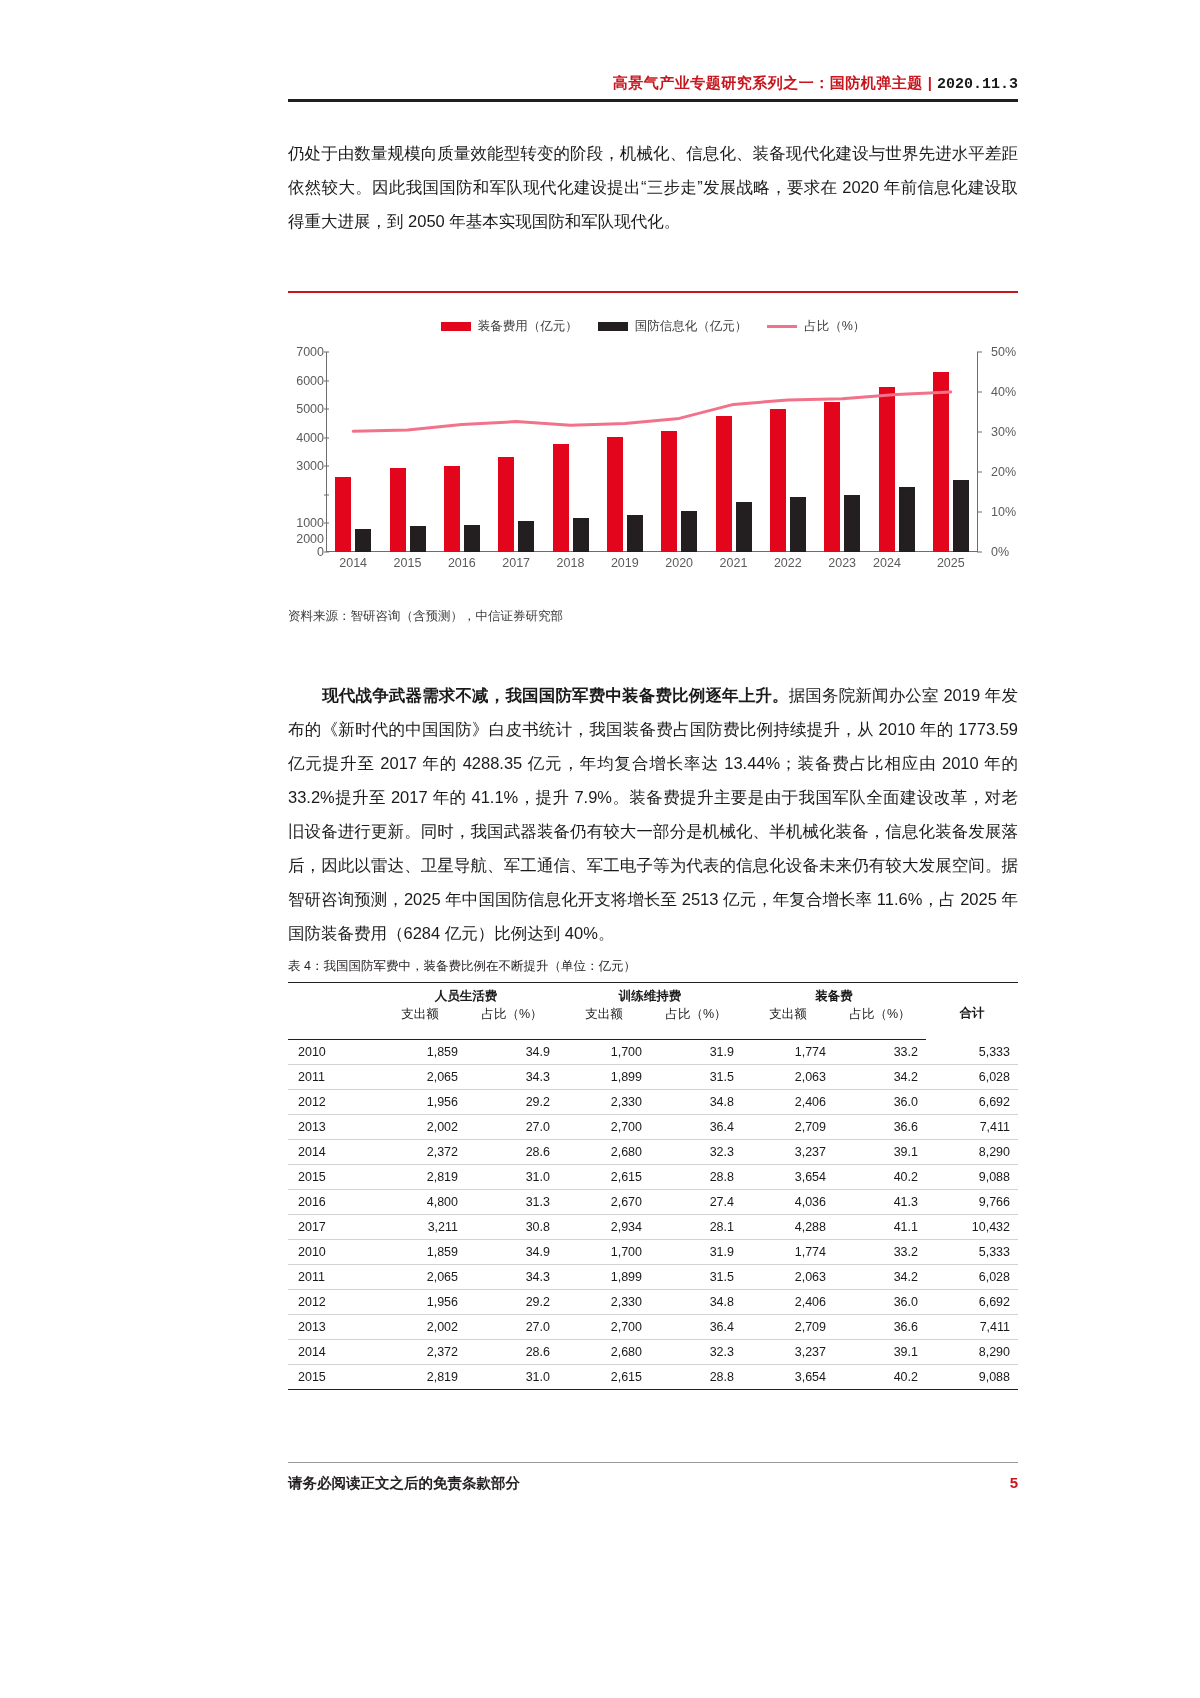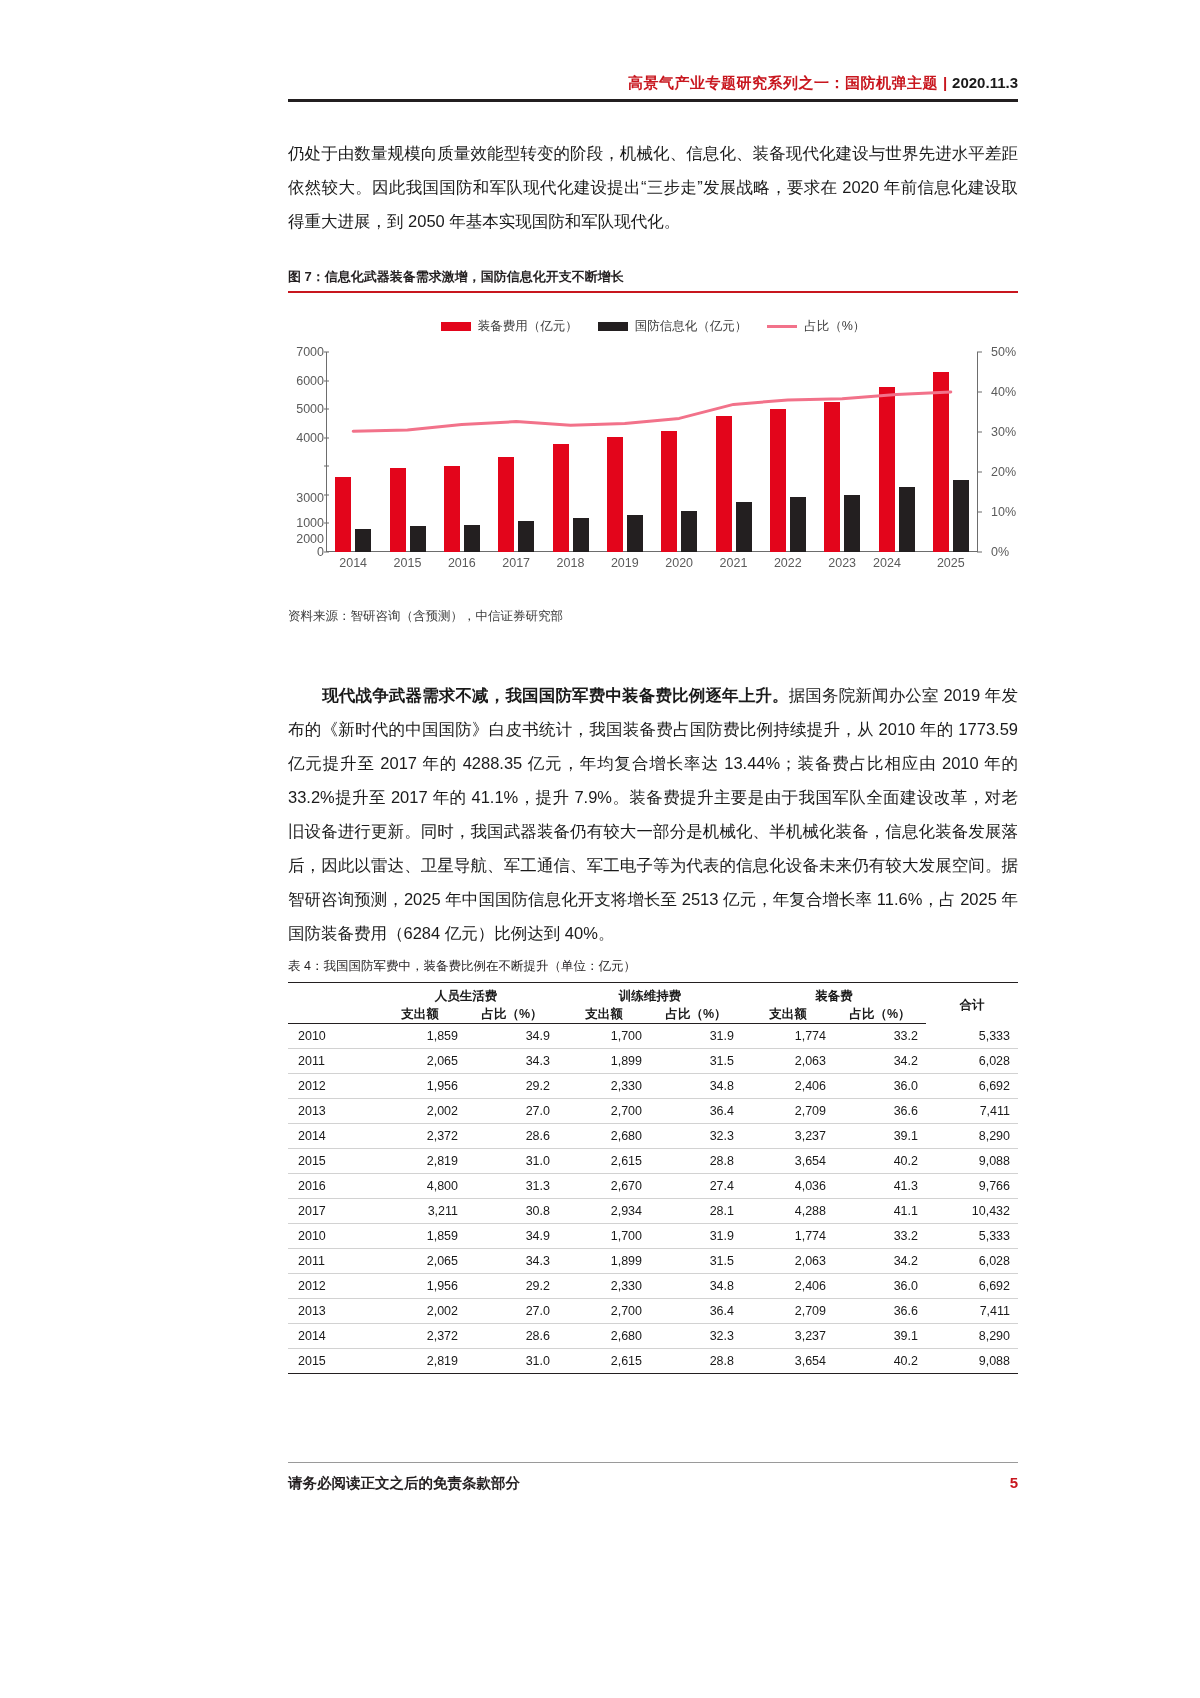--- a/index.html
+++ b/index.html
@@ -18,21 +18,21 @@
   
   .header {
     position:absolute; left:288px; top:74px; width:730px;
     text-align:right;
   }
   .header-title {
     font-size:15px; font-weight:bold; color:#c8161e;
     letter-spacing:.5px; display:inline;
   }
   .header-sep { color:#c8161e; font-weight:bold; margin:0 5px; font-size:15px;}
-  .header-date { font-size:15px; font-weight:bold; color:#1a1a1a; }
+  .header-date { font-size:15px; font-weight:bold; color:#1a1a1a;font-family:Liberation Mono, monospace; }
   .header-rule {
     position:absolute; left:288px; top:99px; width:730px; height:3px;
     background:#231f20;
   }
 
   
   .para {
     position:absolute; left:288px; width:730px;
     font-size:16.5px; line-height:34px; color:#1a1a1a;
     text-align:justify; text-justify:inter-ideograph;
@@ -127,22 +127,22 @@
     position:absolute; left:288px; top:982px; width:730px;
     border-collapse:collapse; font-size:12.5px; color:#1a1a1a;
   }
   table.data th, table.data td {
     padding:5px 8px; font-weight:normal;
   }
   table.data thead tr.h1 th {
     font-weight:bold; font-size:12.5px; text-align:center; padding-bottom:1px;
   }
   table.data thead tr.h2 th {
-    font-weight:bold; font-size:12.5px; text-align:center; padding-top:0;
-    padding-bottom:0;
+    font-weight:normal; font-size:12.5px; text-align:center; padding-top:0;
+    padding-bottom:16px;
   }
   table.data tbody td { text-align:right; }
   table.data tbody td.year { text-align:left; padding-left:10px; }
   .rowline td { border-bottom:1px solid #d2d2d2; }
   .topline   { border-top:1.6px solid #231f20; }
   .midline   { border-bottom:1.2px solid #231f20; }
   .botline   { border-bottom:1.6px solid #231f20; }
 
   
   .foot-rule {
@@ -163,21 +163,20 @@
 
 <div class="page">
 
   <div class="header">
     <span class="header-title">高景气产业专题研究系列之一：国防机弹主题</span><span class="header-sep">|</span><span class="header-date">2020.11.3</span>
   </div>
   <div class="header-rule"></div>
 
   <div class="para" id="para1">仍处于由数量规模向质量效能型转变的阶段，机械化、信息化、装备现代化建设与世界先进水平差距依然较大。因此我国国防和军队现代化建设提出“三步走”发展战略，要求在 2020 年前信息化建设取得重大进展，到 2050 年基本实现国防和军队现代化。</div>
 
-  <div class="fig-caption">图 7：信息化武器装备需求激增，国防信息化开支不断增长</div>
   <div class="fig-rule"></div>
 
   <div class="fig-box">
 
     <div class="legend">
       <span class="legend-item">
         <span class="sw-bar" style="background:#e3051b"></span>
         <span>装备费用（亿元）</span>
       </span>
       <span class="legend-item">
@@ -191,21 +190,21 @@
     </div>
 
     <div class="plot">
       <div class="axis-left" id="axisLeft">
           <div class="tick" style="top: 200px;">0</div>
           <div class="tickmark" style="top: 200px; right: -5px;"></div>
           <div class="tick" style="top: 171.429px;">1000</div>
           <div class="tickmark" style="top: 171.429px; right: -5px;"></div>
           <div class="tick" style="top: 142.857px; margin-top: 44px;">2000</div>
           <div class="tickmark" style="top: 142.857px; right: -5px;"></div>
-          <div class="tick" style="top: 114.286px; margin-top: 32px;">3000</div>
+          <div class="tick" style="top: 114.286px;">3000</div>
           <div class="tickmark" style="top: 114.286px; right: -5px;"></div>
           <div class="tick" style="top: 85.7143px;">4000</div>
           <div class="tickmark" style="top: 85.7143px; right: -5px;"></div>
           <div class="tick" style="top: 57.1429px;">5000</div>
           <div class="tickmark" style="top: 57.1429px; right: -5px;"></div>
           <div class="tick" style="top: 28.5714px;">6000</div>
           <div class="tickmark" style="top: 28.5714px; right: -5px;"></div>
           <div class="tick" style="top: 0px;">7000</div>
           <div class="tickmark" style="top: 0px; right: -5px;"></div>
         </div>

